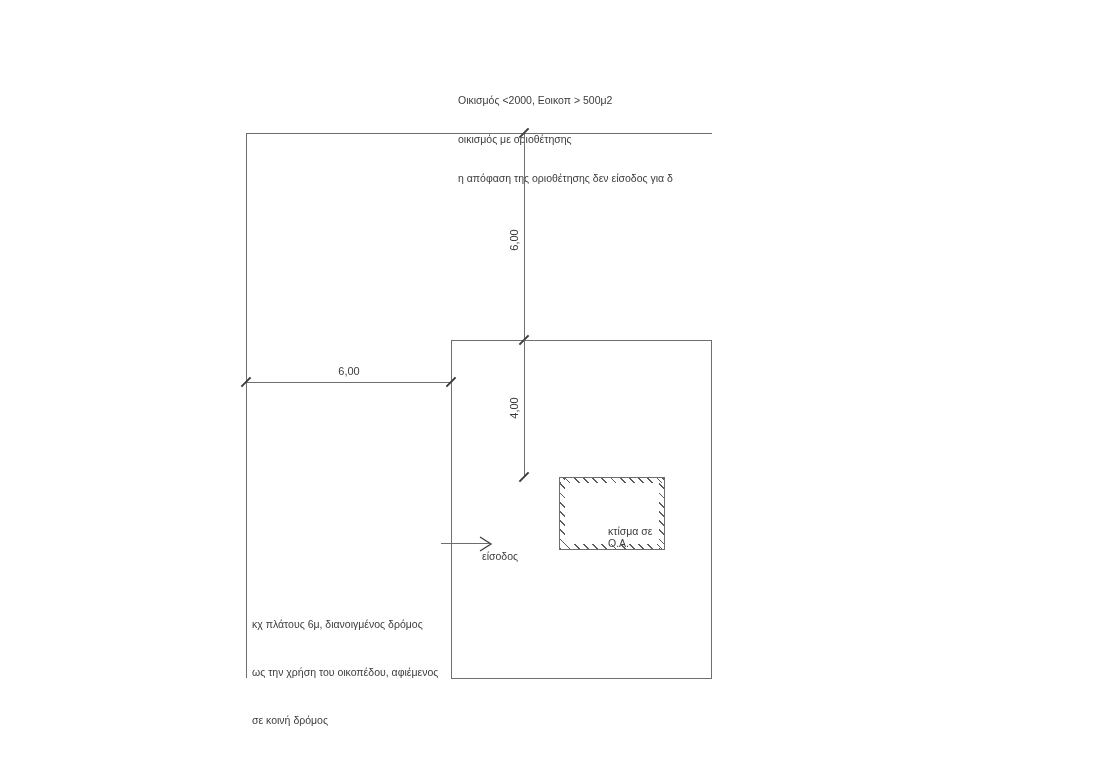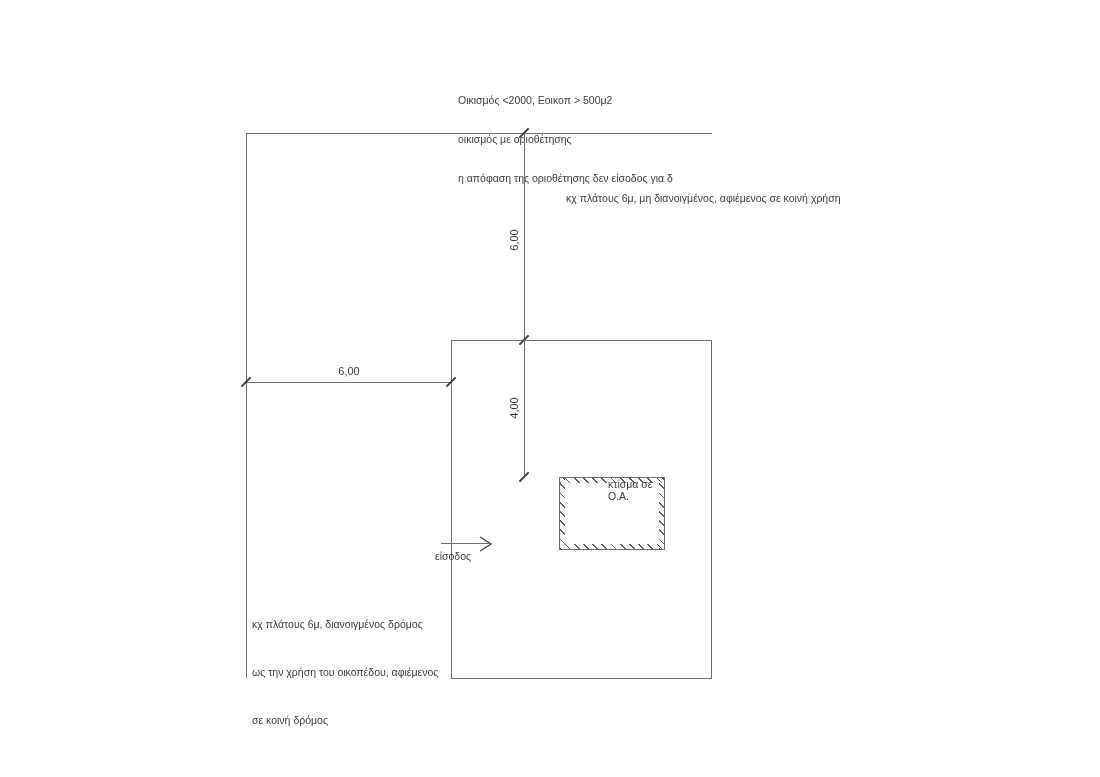--- a/index.html
+++ b/index.html
@@ -26,21 +26,21 @@
   .dim-label{
     position:absolute;font-size:11px;white-space:nowrap;
     transform:translate(-50%,-50%);
   }
   .dim-label.vert{transform:translate(-50%,-50%) rotate(-90deg);}
   .box{
     position:absolute;box-sizing:border-box;border:1px solid var(--line);
     display:flex;justify-content:center;font-size:10.5px;
   }
   #authairesies-box{align-items:flex-start;padding-top:6px;}
-  #ktisma-box{align-items:flex-start;padding-left:48px;}
+  #ktisma-box{align-items:flex-end;padding-left:48px;}
   .hatch{
     position:absolute;
     background-image:repeating-linear-gradient(45deg,
       #5a5a5a 0, #5a5a5a 1.2px, transparent 1.2px, transparent 6.5px);
   }
   .hatch.h-top{left:0;right:0;top:0;height:5px;}
   .hatch.h-bottom{left:0;right:0;bottom:0;height:5px;}
   .hatch.h-left{top:0;bottom:0;left:0;width:5px;}
   .hatch.h-right{top:0;bottom:0;right:0;width:5px;}
   .arrow-head{position:absolute;}
@@ -54,21 +54,20 @@
     <div>Οικισμός &lt;2000, Εοικοπ &gt; 500μ2</div>
     <div>οικισμός με οριοθέτησης</div>
     <div>η απόφαση της οριοθέτησης δεν είσοδος για δ</div>
   </div>
 
   <div class="ln" style="left:246px;top:133px;width:466px;height:1px;"></div>
   <div class="ln" style="left:246px;top:133px;width:1px;height:545px;"></div>
 
   <div class="box" style="left:451px;top:340px;width:261px;height:339px;border-color:var(--line);"></div>
 
-  <div class="note" style="left:566px;top:192px;">κχ πλάτους 6μ, μη διανοιγμένος, αφιέμενος σε κοινή χρήση</div>
 
   <div class="ln" style="left:524px;top:133px;width:1px;height:207px;"></div>
   <div class="tick" style="left:524px;top:133px;"></div>
   <div class="tick" style="left:524px;top:340px;"></div>
   <div class="dim-label vert" style="left:514px;top:240px;">6,00</div>
 
   <div class="ln" style="left:524px;top:340px;width:1px;height:137px;"></div>
   <div class="tick" style="left:524px;top:477px;"></div>
   <div class="dim-label vert" style="left:514px;top:408px;">4,00</div>
 
@@ -83,21 +82,21 @@
     <div class="hatch h-bottom"></div>
     <div class="hatch h-left"></div>
     <div class="hatch h-right"></div>
     <span>κτίσμα σε Ο.Α.</span>
   </div>
 
   <div class="ln" style="left:441px;top:543px;width:48px;height:1px;"></div>
   <svg class="arrow-head" style="left:478px;top:535px;" width="16" height="18">
     <polyline points="2,2 13,9 2,16" fill="none" stroke="#3c3c3c" stroke-width="1.3"></polyline>
   </svg>
-  <div class="note" style="left:435px;top:550px;">είσοδος</div>
+  <div class="note" style="left:482px;top:550px;">είσοδος</div>
 
   <div class="note" style="left:252px;top:584px;line-height:16px;">
     <div>κχ πλάτους 6μ, διανοιγμένος δρόμος</div>
     <div>ως την χρήση του οικοπέδου, αφιέμενος</div>
     <div>σε κοινή δρόμος</div>
   </div>
 
 </div>
 
 </body></html>

